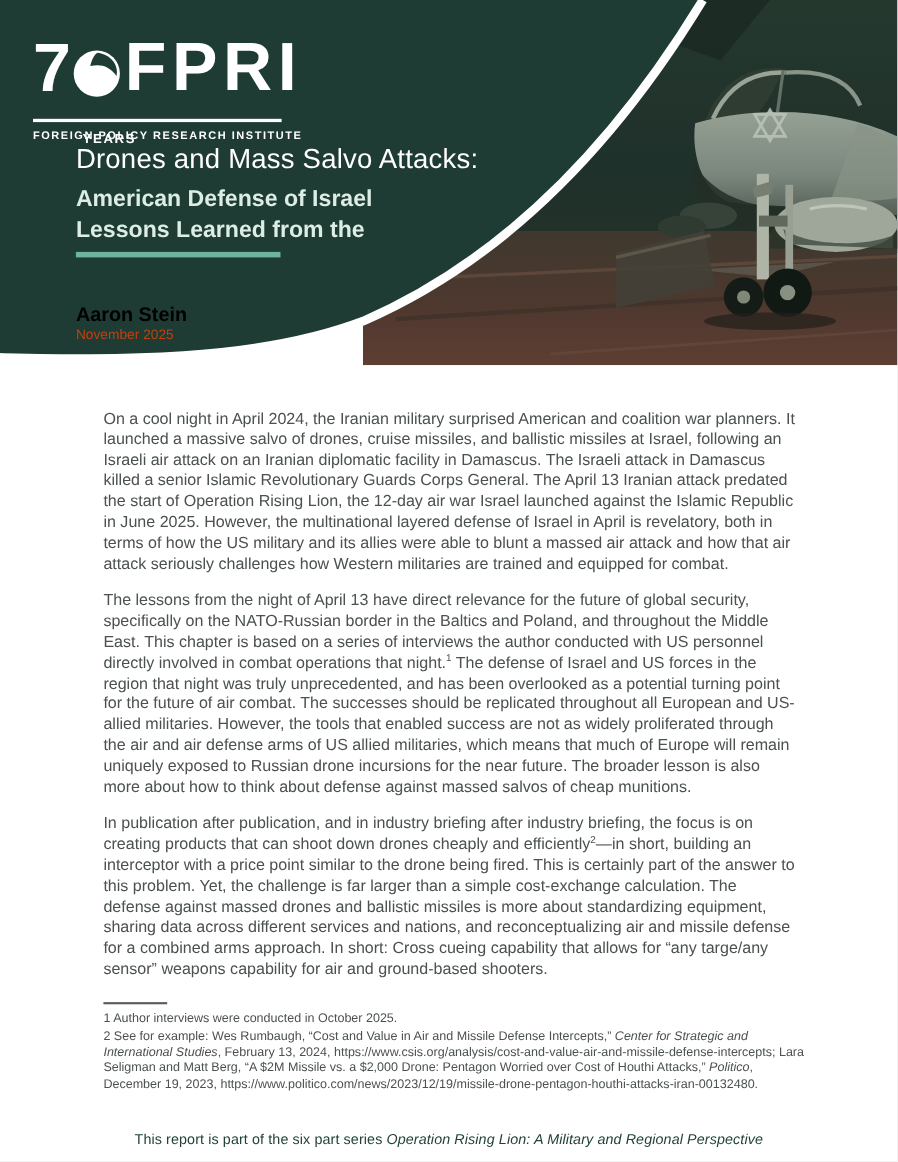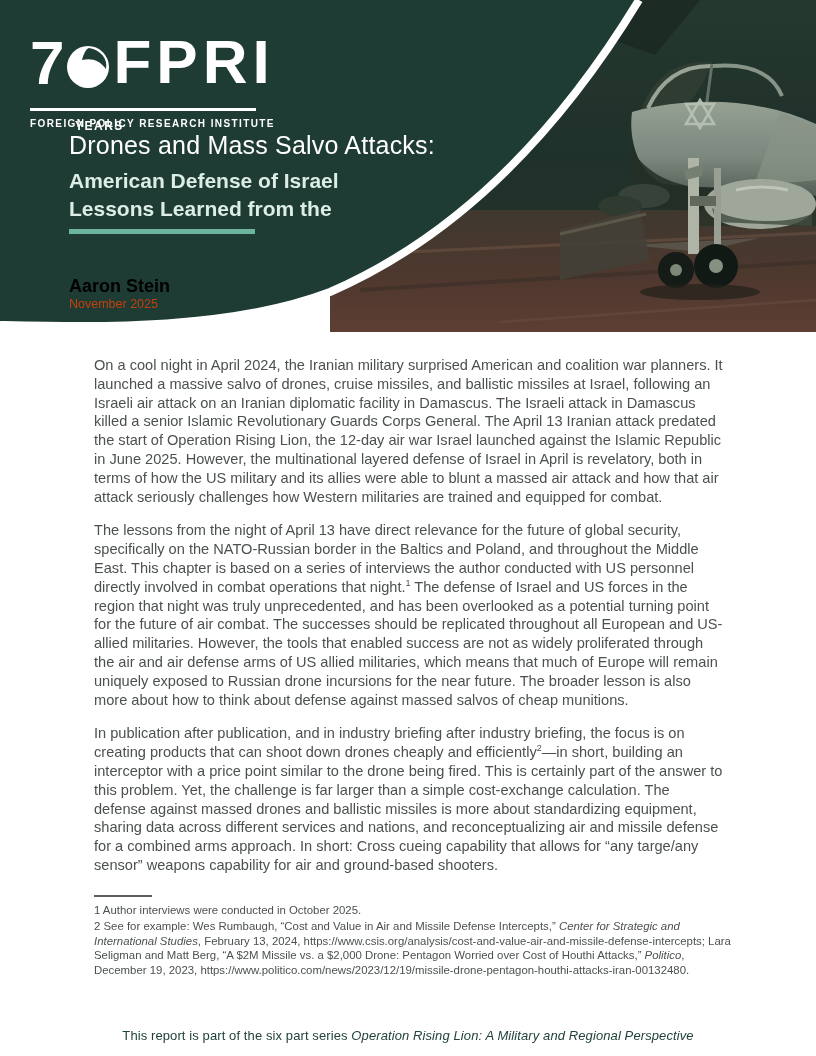--- a/index.html
+++ b/index.html
@@ -32,21 +32,21 @@
   .hero-accent{position:absolute;left:69px;top:229px;width:186px;height:5px;background:#6cb49b;}
   .hero-date{position:absolute;left:69px;top:257px;font-size:12.5px;color:#c2410c;margin-top:40px;}
   .hero-author{position:absolute;left:69px;top:276px;font-size:18px;font-weight:bold;color:#000000;}
 
   
   .body-copy{position:absolute;top:332px;left:0;width:816px;}
   .body-copy p.para{
     margin:0 94px 15px 94px;width:630px;
     font-size:14.6px;line-height:18.8px;color:#4b5051;text-align:left;
   }
-  .body-copy p.para:first-child{margin-top:24px;}
+  .body-copy p.para:first-child{margin-top:40px;}
   .para sup{font-size:9px;line-height:0;}
 
   .footnote-rule{margin:20px 0 6px 94px;width:58px;height:2px;background:#5a5f60;border:none;}
   .footnote{margin:0 80px 1px 94px;width:640px;font-size:11.4px;line-height:14.9px;color:#4b5051;}
   .footnote em{font-style:italic;}
 
   
   .series-footer{
     position:absolute;left:0;bottom:13px;width:816px;text-align:center;
     font-size:13px;font-weight:normal;color:#21413a;letter-spacing:0.1px;

